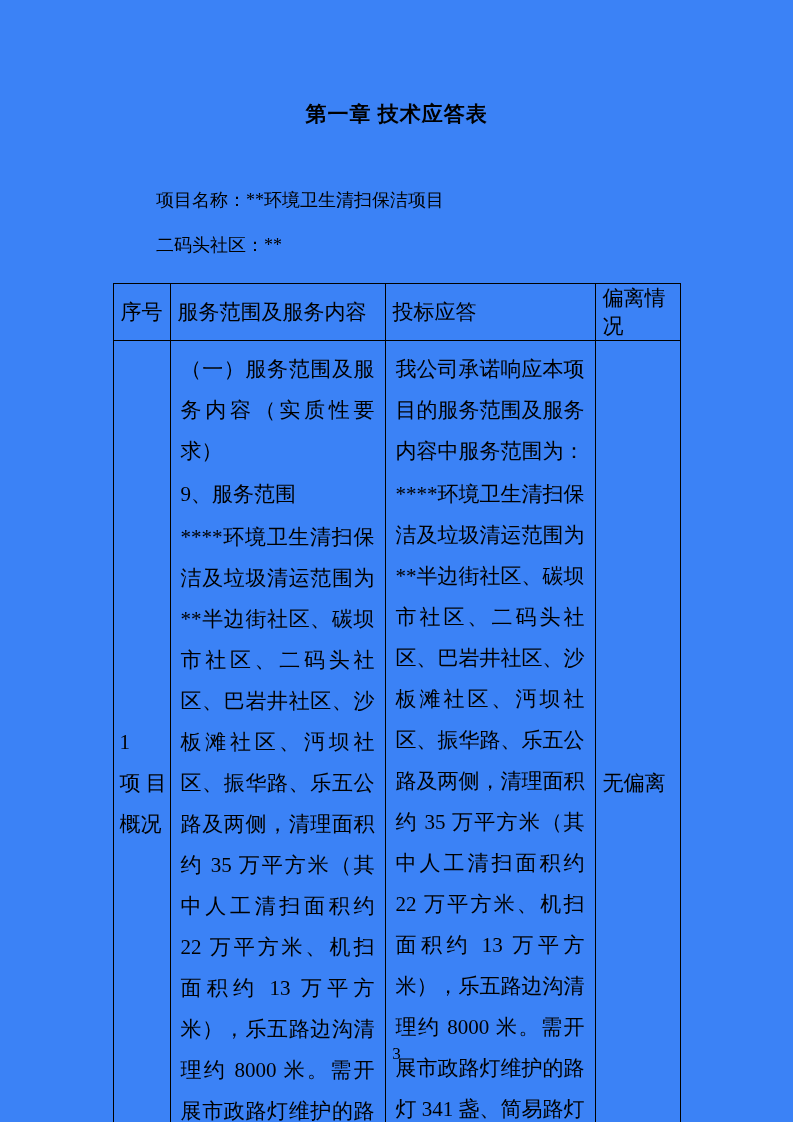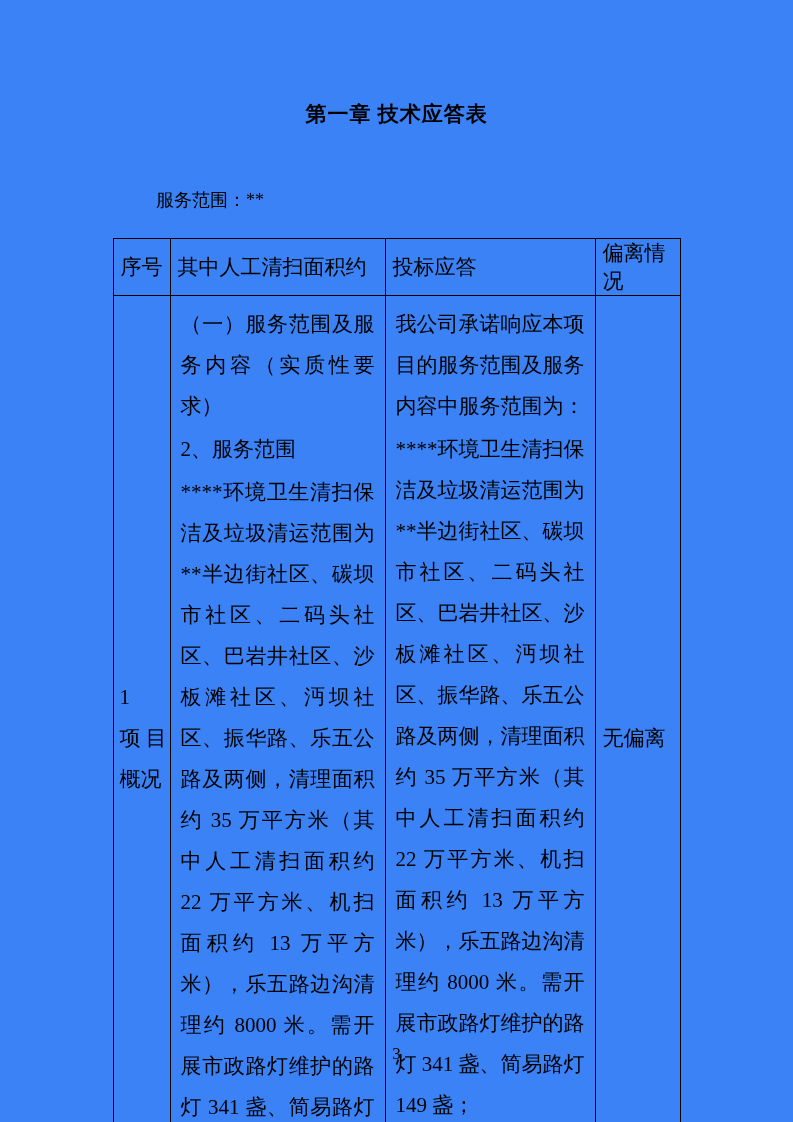--- a/index.html
+++ b/index.html
@@ -86,48 +86,49 @@
   }
 </style>
 </head>
 <body>
 
 <div class="page">
 
   <h1 class="doc-title">第一章 技术应答表</h1>
 
   <div class="info-block">
-    <div class="info-line">服务范围：**</div>
+    <div class="info-line">项目名称：**环境卫生清扫保洁项目</div>
+    <div class="info-line">二码头社区：**</div>
   </div>
 
   <table class="answer-table">
     <colgroup>
       <col class="c1">
         <col class="c2">
         <col class="c3">
         <col class="c4">
     </colgroup>
     <thead>
       <tr>
         <th>序号</th>
-        <th>其中人工清扫面积约</th>
+        <th>服务范围及服务内容</th>
         <th>投标应答</th>
         <th>偏离情况</th>
       </tr>
     </thead>
     <tbody>
       <tr>
         <td class="cell-seq">
           <div class="seq-line">1</div>
           <div class="seq-line">项 目</div>
           <div class="seq-line">概况</div>
         </td>
         <td class="cell-req">
           <p class="para">（一）服务范围及服务内容（实质性要求）</p>
-          <p class="para">2、服务范围</p>
+          <p class="para">9、服务范围</p>
           <p class="para">****环境卫生清扫保洁及垃圾清运范围为**半边街社区、碳坝市社区、二码头社区、巴岩井社区、沙板滩社区、沔坝社区、振华路、乐五公路及两侧，清理面积约 35 万平方米（其中人工清扫面积约 22 万平方米、机扫面积约 13 万平方米），乐五路边沟清理约 8000 米。需开展市政路灯维护的路灯 341 盏、简易路灯 149 盏；</p>
         </td>
         <td class="cell-resp">
           <p class="para">我公司承诺响应本项目的服务范围及服务内容中服务范围为：</p>
           <p class="para">****环境卫生清扫保洁及垃圾清运范围为**半边街社区、碳坝市社区、二码头社区、巴岩井社区、沙板滩社区、沔坝社区、振华路、乐五公路及两侧，清理面积约 35 万平方米（其中人工清扫面积约 22 万平方米、机扫面积约 13 万平方米），乐五路边沟清理约 8000 米。需开展市政路灯维护的路灯 341 盏、简易路灯 149 盏；</p>
         </td>
         <td class="cell-dev">
           <span>无偏离</span>
         </td>
       </tr>

